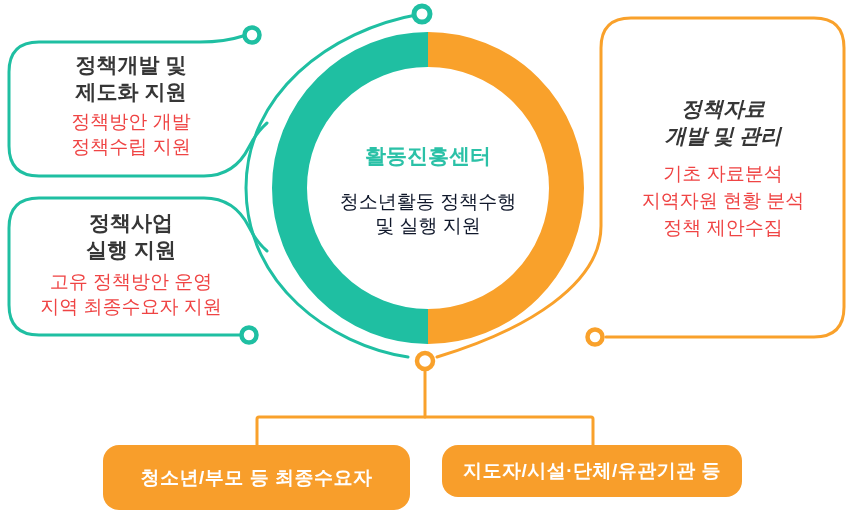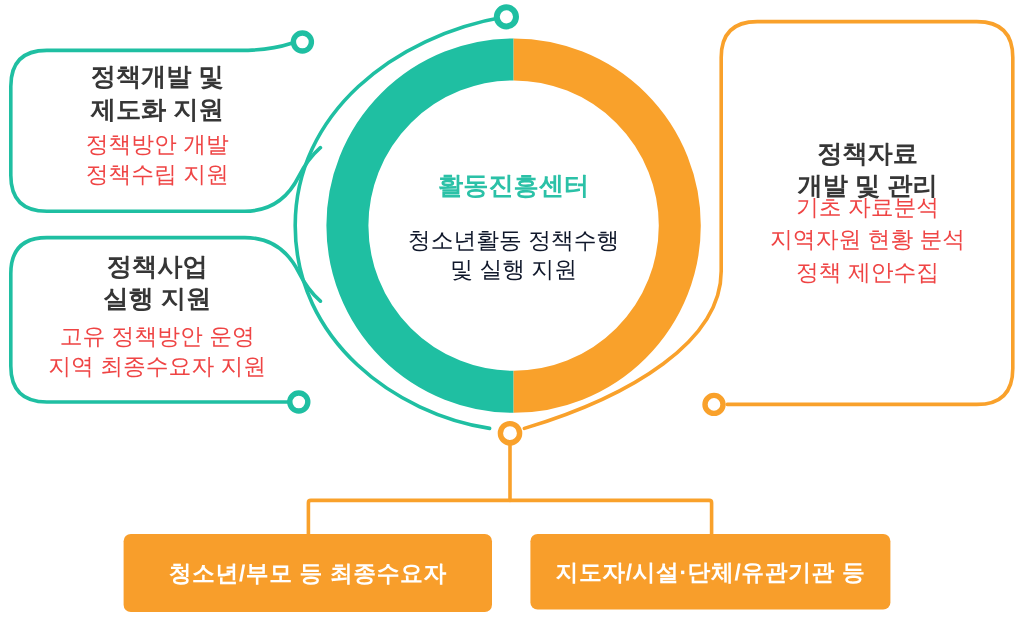--- a/index.html
+++ b/index.html
@@ -5,21 +5,21 @@
   html,body{margin:0;padding:0;background:#fff;}
   .stage{position:relative;width:850px;height:517px;background:#fff;overflow:hidden;
          font-family:"Liberation Sans","DejaVu Sans",sans-serif;padding-left:16px;}
   .stage svg{position:absolute;left:0;top:0;}
   .txt{position:absolute;text-align:center;white-space:nowrap;}
   .box-title{font-size:21px;font-weight:bold;line-height:27px;color:#363636;}
   .box-body{font-size:19px;line-height:25px;color:#ef4444;}
   .center-title{font-size:21px;font-weight:bold;line-height:34px;color:#2BC1A7;}
   .center-sub{font-size:19px;line-height:24px;color:#0f172a;}
   .bottom-box{position:absolute;display:flex;align-items:center;justify-content:center;
-              background:#F89E2B;border-radius:6px;color:#fff;font-size:19px;
+              background:#F89E2B;border-radius:16px;color:#fff;font-size:19px;
               font-weight:bold;letter-spacing:0.5px;}
 </style>
 </head>
 <body>
 
 <div class="stage">
 
   <svg width="850" height="517" viewBox="0 0 850 517">
 
     <path d="M 428 49.5 A 138.5 138.5 0 0 0 428 326.5" fill="none" stroke="#1FBFA2" stroke-width="35"></path>
@@ -54,36 +54,36 @@
 
   <div class="txt box-title" style="left:11px;top:209px;width:240px;">
     <div>정책사업</div>
     <div>실행 지원</div>
   </div>
   <div class="txt box-body" style="left:11px;top:269px;width:240px;">
     <div>고유 정책방안 운영</div>
     <div>지역 최종수요자 지원</div>
   </div>
 
-  <div class="txt box-title" style="left:602px;top:115px;width:242px;">
+  <div class="txt box-title" style="left:602px;top:95px;width:242px;font-style:italic;">
     <div>정책자료</div>
     <div>개발 및 관리</div>
   </div>
   <div class="txt box-body" style="left:602px;top:160px;width:242px;line-height:27px;">
     <div>기초 자료분석</div>
     <div>지역자원 현황 분석</div>
     <div>정책 제안수집</div>
   </div>
 
   <div class="txt center-title" style="left:308px;top:139px;width:240px;">활동진흥센터</div>
   <div class="txt center-sub" style="left:308px;top:190px;width:240px;">
     <div>청소년활동 정책수행</div>
     <div>및 실행 지원</div>
   </div>
 
   <div class="bottom-box" style="left:103px;top:445px;width:307px;height:65px;">
     <span>청소년/부모 등 최종수요자</span>
   </div>
-  <div class="bottom-box" style="left:442px;top:445px;width:300px;height:63px;">
+  <div class="bottom-box" style="left:442px;top:445px;width:300px;height:52px;">
     <span>지도자/시설·단체/유관기관 등</span>
   </div>
 
 </div>
 
 </body></html>

